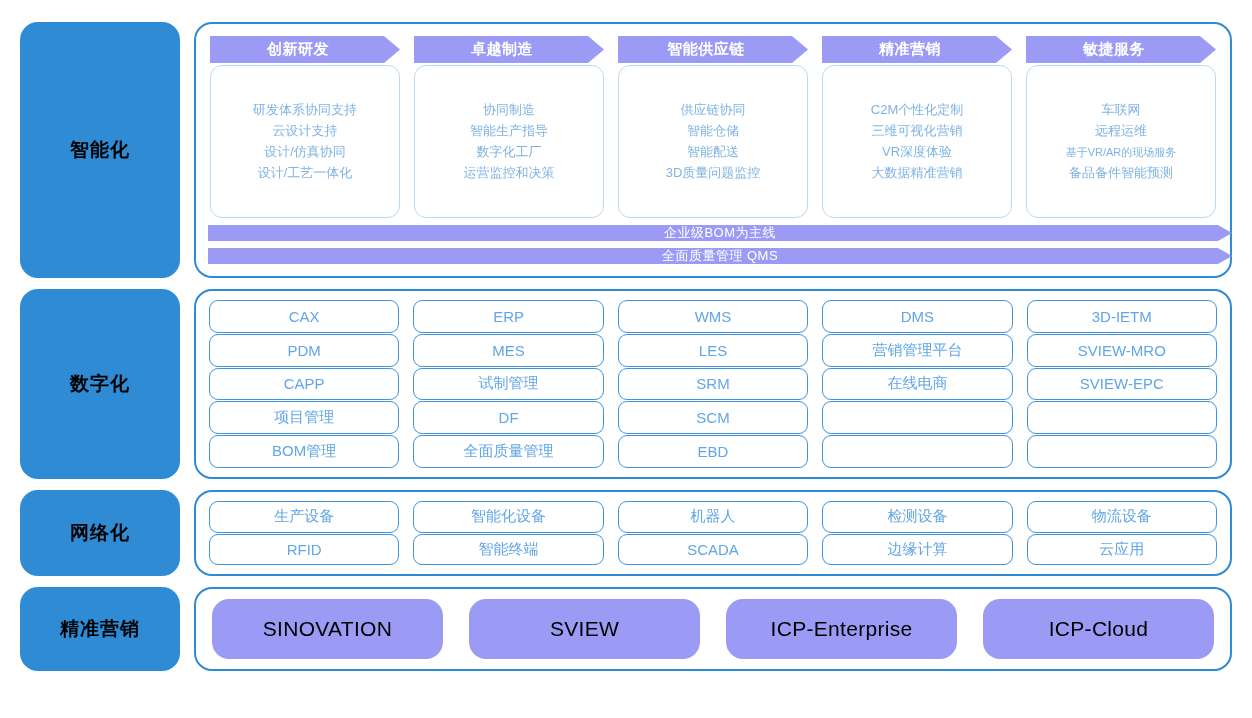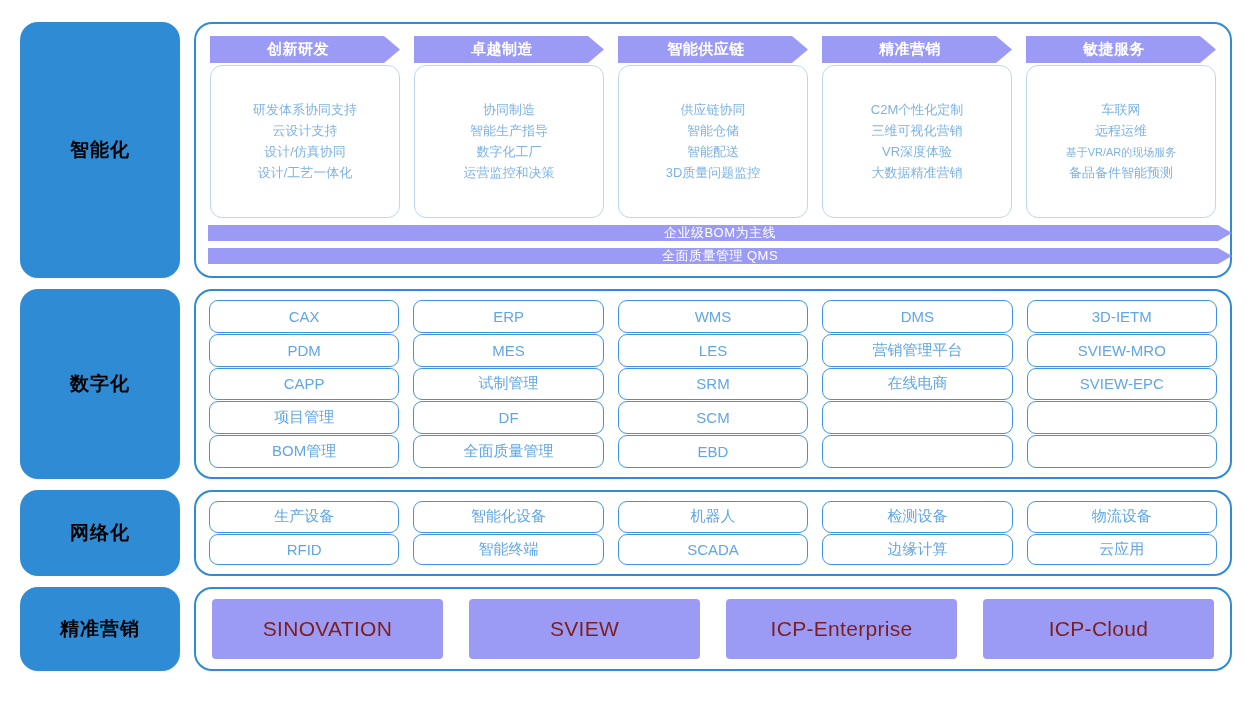--- a/index.html
+++ b/index.html
@@ -155,22 +155,22 @@
   .row-platform .row-panel {
     padding: 10px 16px;
     display: grid;
     grid-template-columns: repeat(4, 1fr);
     gap: 26px;
     align-items: stretch;
   }
 
   .platform-card {
     background: #9b9bf5;
-    border-radius: 4px;
-    color: #7f1d1d;
+    border-radius: 17px;
+    color: #000000;
     font-size: 21px;
     display: flex;
     align-items: center;
     justify-content: center;
     letter-spacing: .3px;
   }
 </style>
 </head>
 <body>
 

